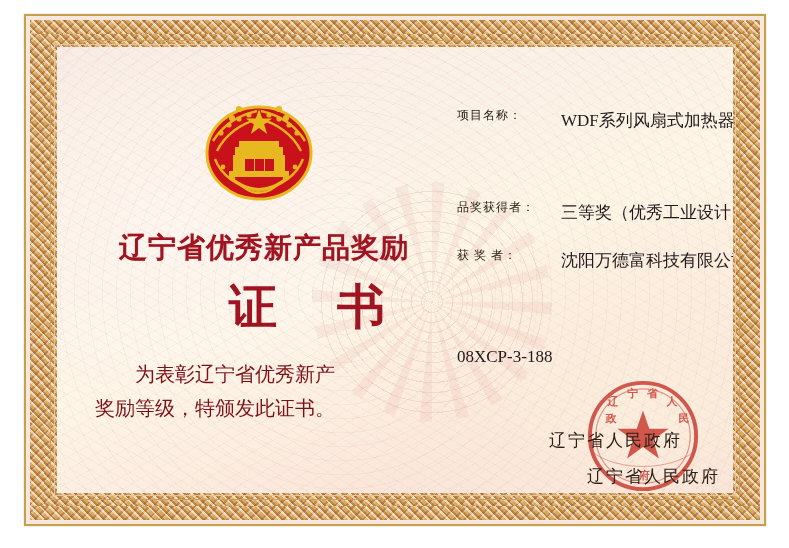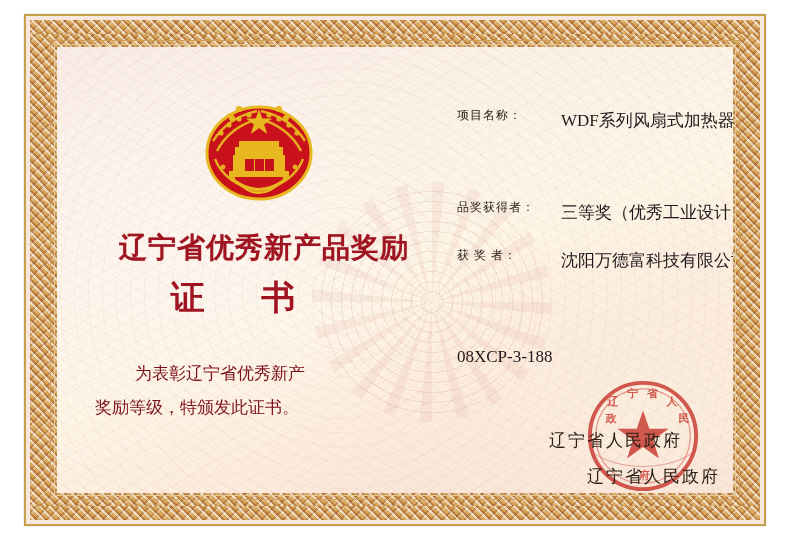--- a/index.html
+++ b/index.html
@@ -168,36 +168,36 @@
     font-size: 28px;
     letter-spacing: 1px;
     color: #9f1420;
     text-shadow: 0 0 1px rgba(150,20,30,0.4);
   }
   .left-title-2 {
     position: absolute;
     left: 0;
     top: 228px;
     width: 352px;
-    text-align: center;
+    text-align: right;
     font-family: "Liberation Serif", "DejaVu Serif", serif;
     font-weight: bold;
-    font-size: 34px;
+    font-size: 48px;
     letter-spacing: 24px;
     text-indent: 24px;
     color: #9f1420;
   }
 
   .left-body {
     position: absolute;
     left: 38px;
     top: 310px;
     width: 280px;
     font-family: "Liberation Serif", "DejaVu Serif", serif;
-    font-size: 17px;
+    font-size: 20px;
     line-height: 34px;
     color: #7c1018;
     text-align: justify;
   }
   .left-body .indent { text-indent: 40px; display:block; }
 
   
   #right-panel {
     position: absolute;
     left: 352px;

